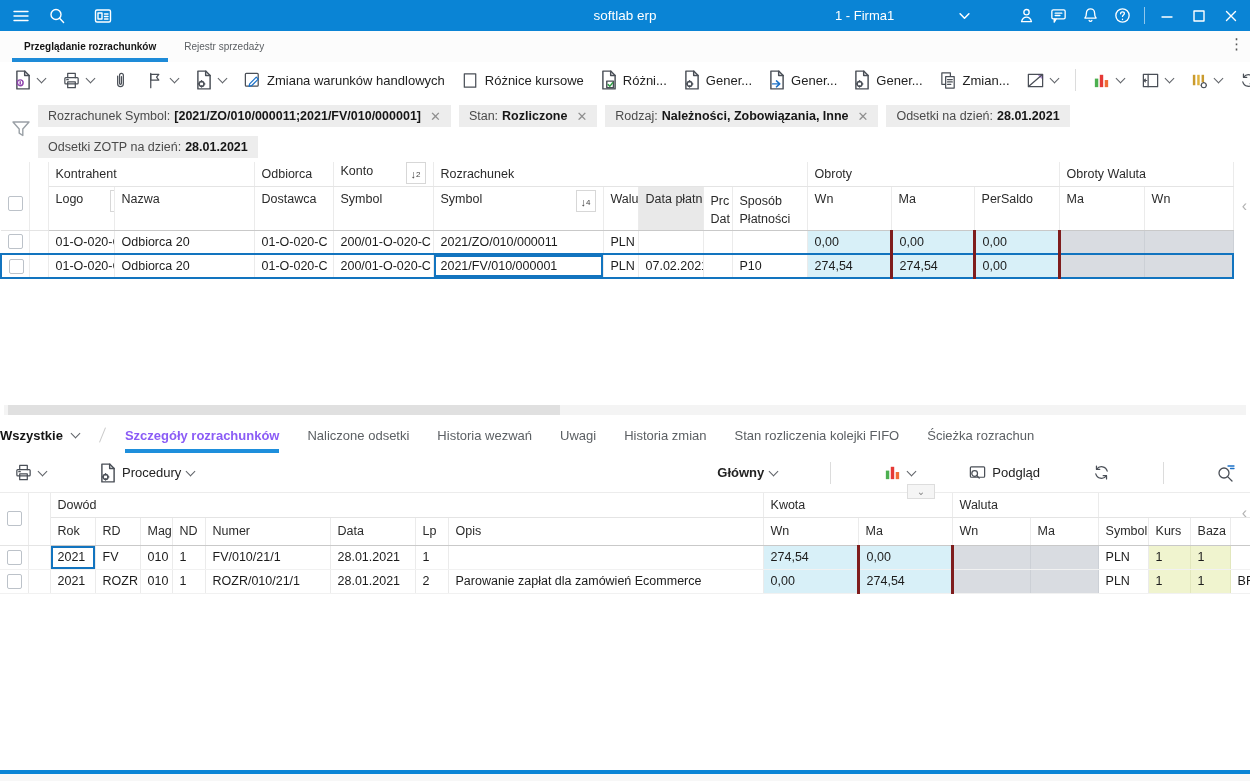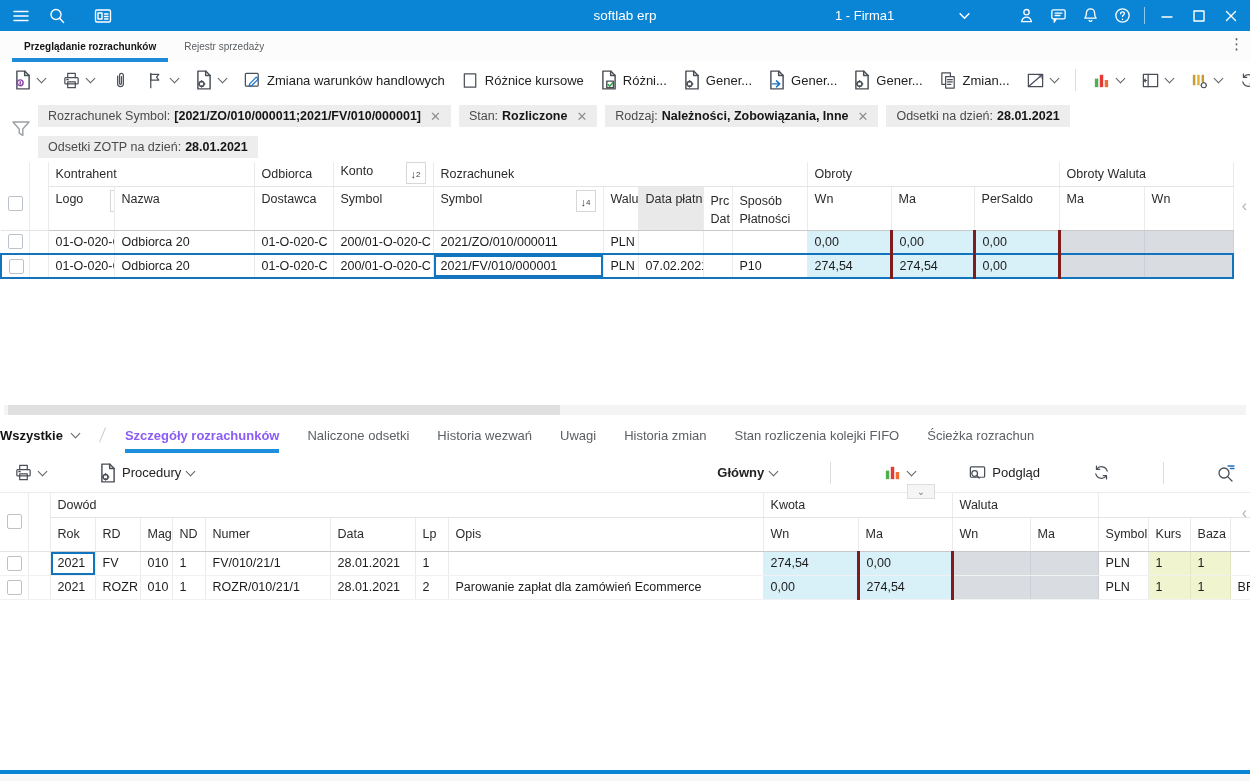--- a/index.html
+++ b/index.html
@@ -51,21 +51,21 @@
   .chip .x{margin-left:9px;color:#8f8f8f;font-size:13px;cursor:pointer;line-height:1;}
   
   .gridwrap{position:absolute;left:0;background:#fff;}
   .gw-main{top:162px;height:241px;width:100%;}
   .gw-det{top:493px;height:277px;width:100%;}
   table.grid{border-collapse:collapse;table-layout:fixed;font-size:12.5px;}
   .grid th,.grid td{border-right:1px solid #ebebeb;overflow:hidden;white-space:nowrap;
                     padding:0 7px;text-align:left;font-weight:normal;box-sizing:border-box;}
   .grid thead tr.g th{height:24px;border-bottom:1px solid #e4e4e4;color:#2b2b2b;vertical-align:middle;}
   .gw-main thead tr.s th{height:44px;vertical-align:top;padding-top:5px;border-bottom:1px solid #c9c9c9;color:#2b2b2b;}
-  .gw-det  thead tr.s th{height:34px;vertical-align:middle;border-bottom:1px solid #c9c9c9;color:#2b2b2b;}
+  .gw-det  thead tr.s th{height:28px;vertical-align:middle;border-bottom:1px solid #c9c9c9;color:#2b2b2b;}
   .grid tbody td{height:24px;border-bottom:1px solid #f1f1f1;}
   .hwrap{display:flex;justify-content:space-between;align-items:flex-start;gap:27px;}
   .sortbox{flex:none;display:inline-flex;align-items:flex-end;justify-content:center;width:18px;height:20px;
            border:1px solid #d7d7d7;background:#fff;font-size:10px;color:#444;cursor:pointer;margin-top:-2px;}
   .sortbox .sa{font-size:11px;line-height:1.4;}
   .sortbox .sn{font-size:8px;line-height:2;}
   th.hgray{background:#e9e9e9;}
   th.hgray .sortbox{background:#e9e9e9;}
   .two{line-height:1.45;}
   .num{text-align:right;}

